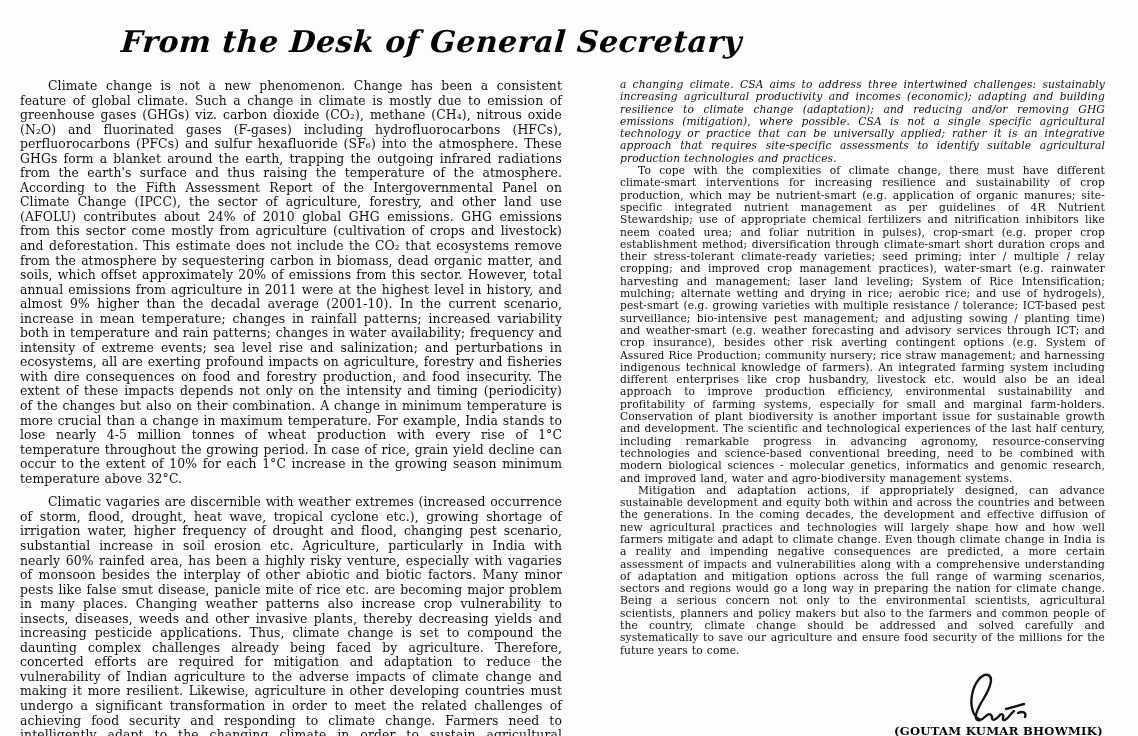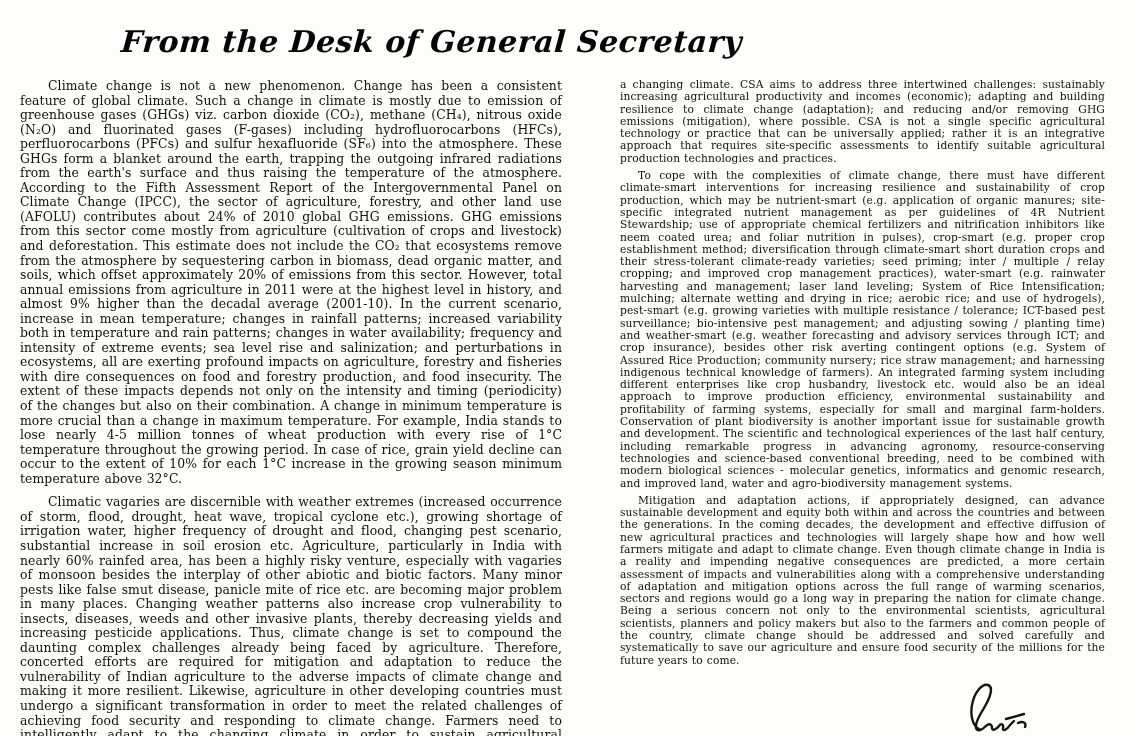--- a/index.html
+++ b/index.html
@@ -48,22 +48,22 @@
     line-height: 12.3px;
   }
   .col p {
     margin: 0;
     text-indent: 28px;
     letter-spacing: 0.1px;
     word-spacing: 0.5px;
   }
   .col-right p { text-indent: 18px; }
   .col-left p + p { margin-top: 9px; }
-  .col-right p + p { margin-top: 5px; }
-  .col-right p.no-indent { text-indent: 0; }
+  .col-right p + p { }
+  .col-right p.no-indent { text-indent: 0; font-style: italic; }
   .sig-block {
     margin-top: 14px;
     display: flex;
     flex-direction: column;
     align-items: flex-end;
   }
   .sig-scribble {
     display: block;
     margin-right: 62px;
     height: 52px;

